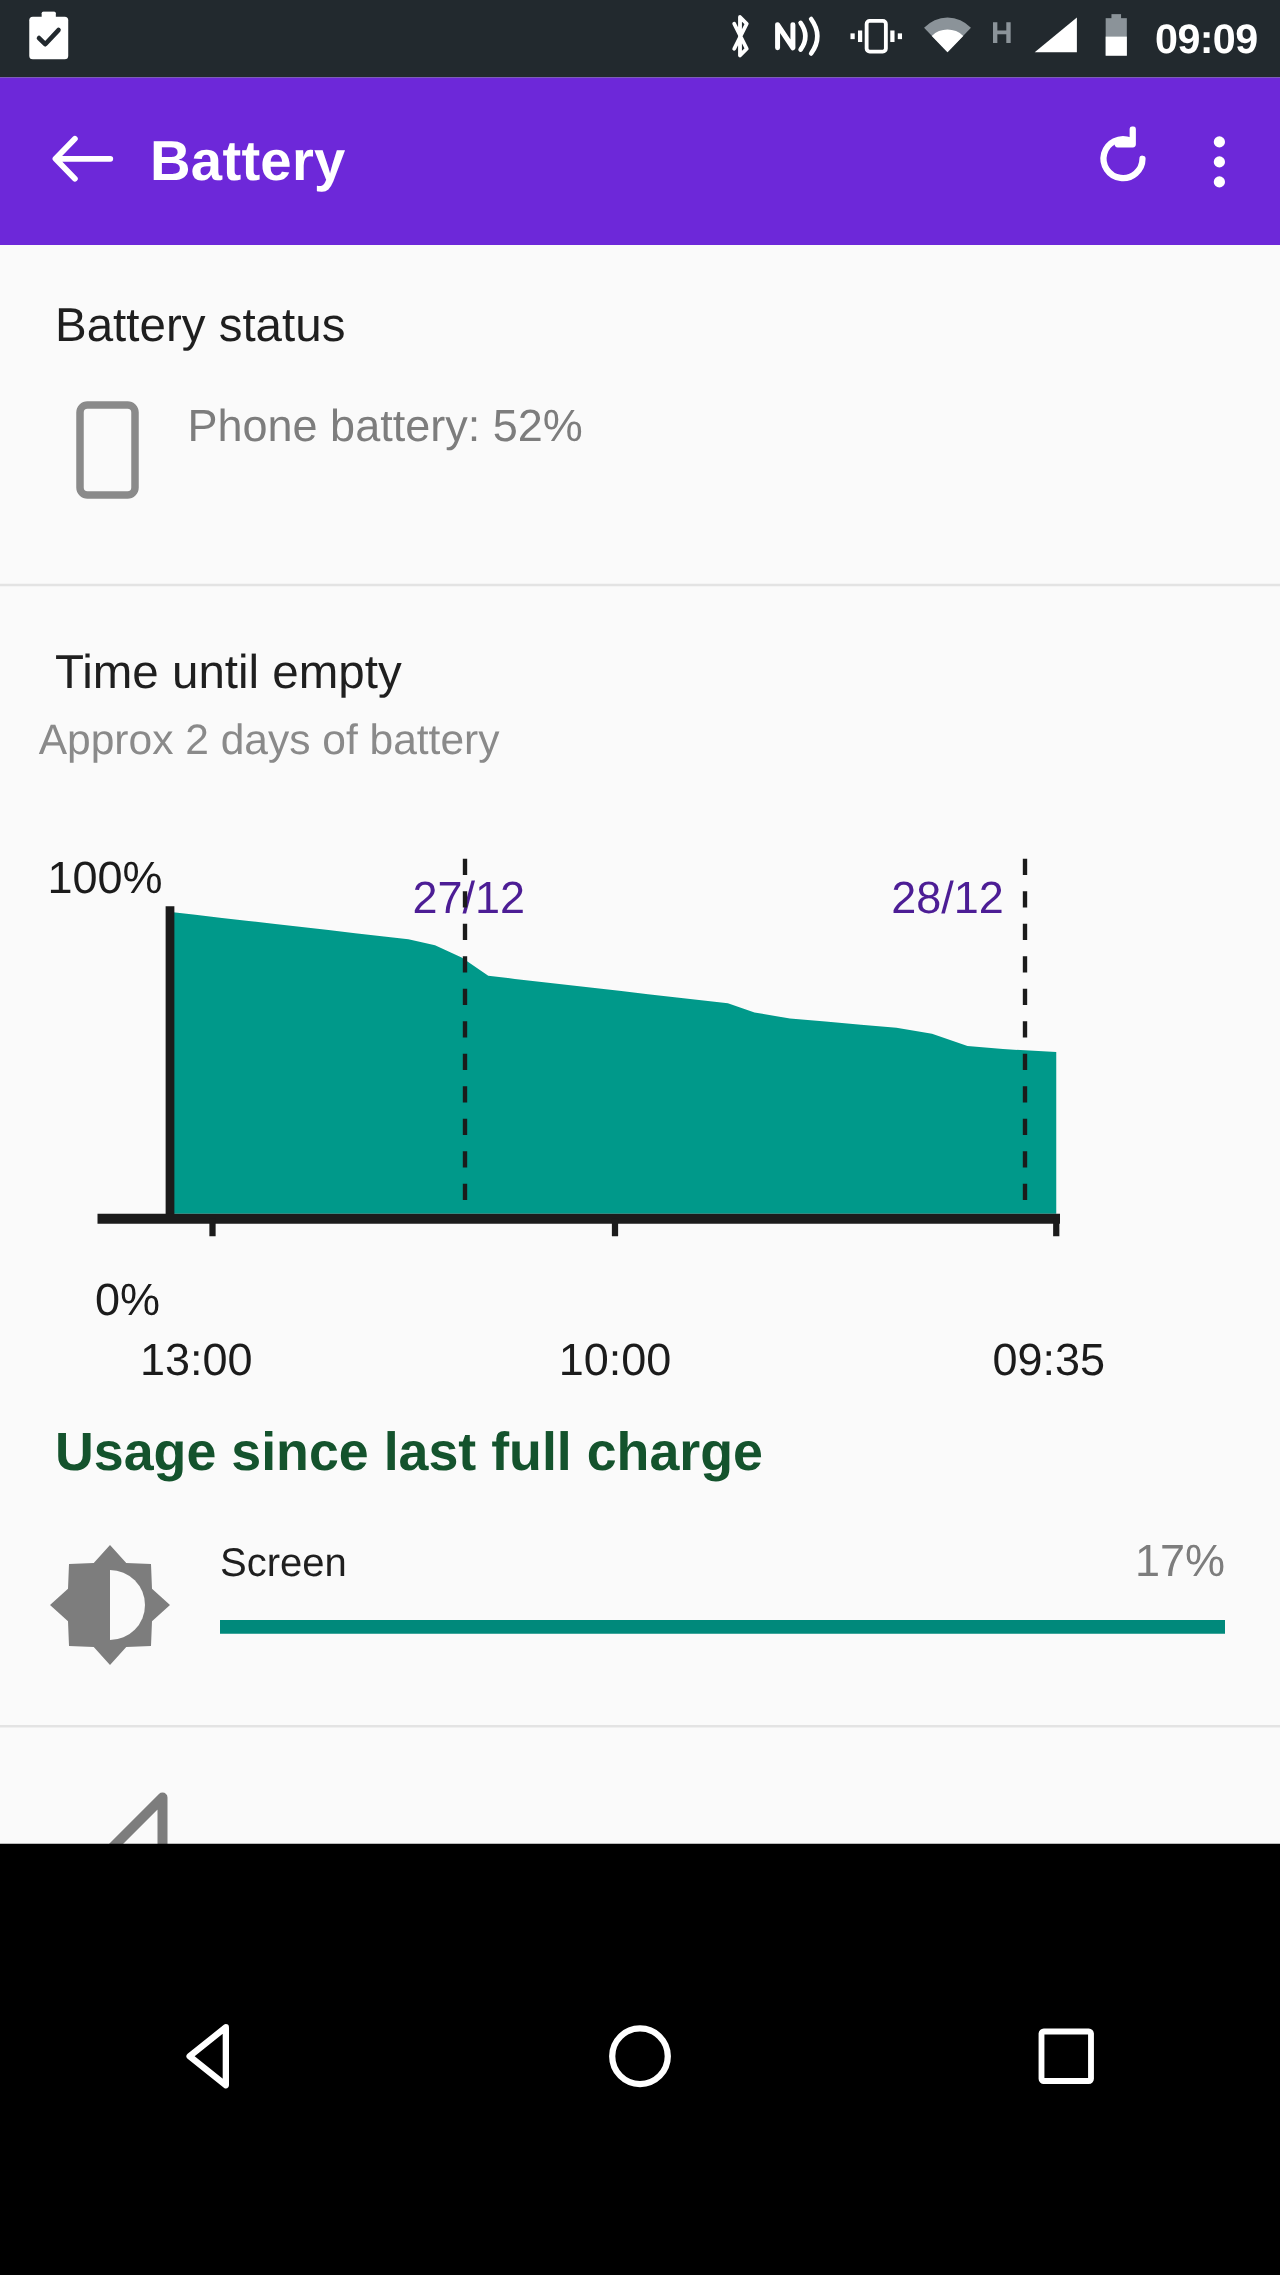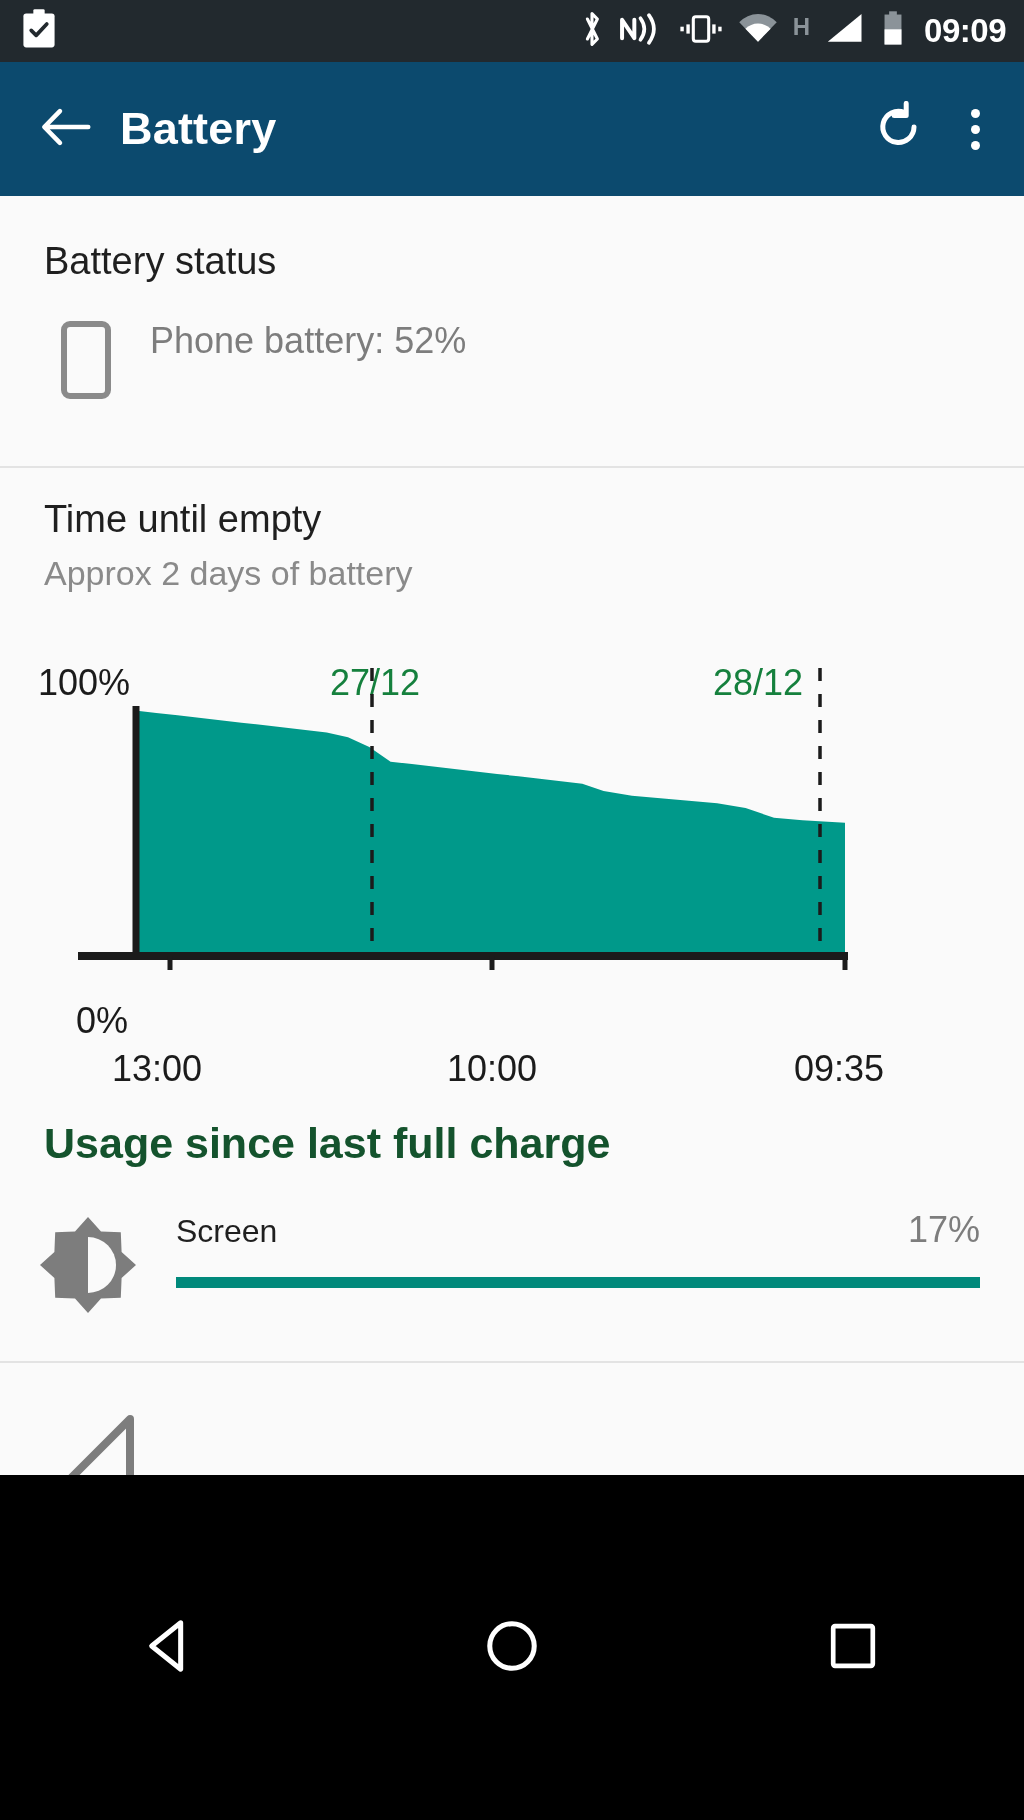--- a/index.html
+++ b/index.html
@@ -21,21 +21,21 @@
   .sb-right{margin-left:auto;display:flex;align-items:center;padding-right:18px;gap:14px;}
   .sb-time{
     color:#ffffff;font-size:33px;font-weight:bold;letter-spacing:-0.5px;
     margin-left:4px;
   }
   .sb-h{color:#8b9399;font-size:24px;font-weight:bold;line-height:1;margin-bottom:8px;}
 
   
   .appbar{
     position:absolute;left:0;top:62px;width:1024px;height:134px;
-    background:#0c4a6e;
+    background:#6d28d9;
     display:flex;align-items:center;
   }
   .appbar .back{padding-left:40px;padding-right:26px;display:flex;align-items:center;cursor:pointer;}
   .appbar .title{
     color:#ffffff;font-size:45px;font-weight:bold;letter-spacing:0.2px;
   }
   .appbar .actions{margin-left:auto;display:flex;align-items:center;gap:46px;padding-right:44px;}
   .dots{display:flex;flex-direction:column;gap:7px;align-items:center;cursor:pointer;}
   .dots i{display:block;width:9px;height:9px;border-radius:50%;background:#fff;}
 
@@ -55,37 +55,37 @@
   }
   .batt-row .label{
     font-size:36px;color:#7d7d7d;margin-left:38px;
   }
   .divider{
     height:2px;background:#e3e3e3;width:1024px;
   }
   .div1{margin-top:62px;}
 
   .time-title{
-    font-size:38px;color:#1f1f1f;padding:32px 0 0 44px;line-height:1;
+    font-size:38px;color:#1f1f1f;padding:50px 0 0 44px;line-height:1;
   }
   .time-sub{
-    font-size:34px;color:#8a8a8a;padding:18px 0 0 44px;line-height:1;
+    font-size:34px;color:#8a8a8a;padding:18px 0 0 31px;line-height:1;
   }
 
   
   .chartwrap{position:relative;width:1024px;height:470px;margin-top:28px;}
   .chartwrap svg{position:absolute;left:0;top:0;}
   .y-top{
     position:absolute;left:38px;top:44px;font-size:36px;color:#1b1b1b;
   }
   .y-bot{
     position:absolute;left:76px;top:382px;font-size:36px;color:#1b1b1b;
   }
   .dlabel{
-    position:absolute;font-size:36px;color:#15803d;top:44px;
+    position:absolute;font-size:36px;color:#4c1d95;top:60px;
   }
   .dlabel.d1{left:330px;}
   .dlabel.d2{left:713px;}
   .xlabels{
     position:absolute;left:12px;top:430px;width:1024px;height:60px;
   }
   .xlabels span{
     position:absolute;font-size:36px;color:#1b1b1b;
   }
   .xl1{left:100px;}

